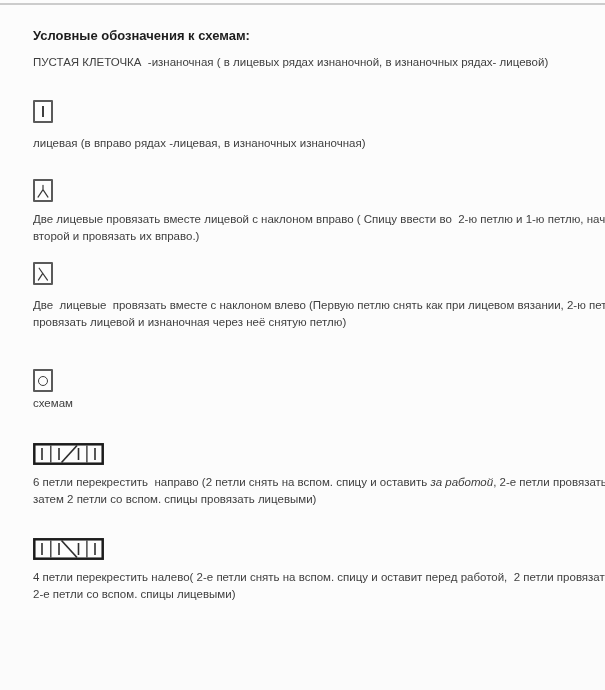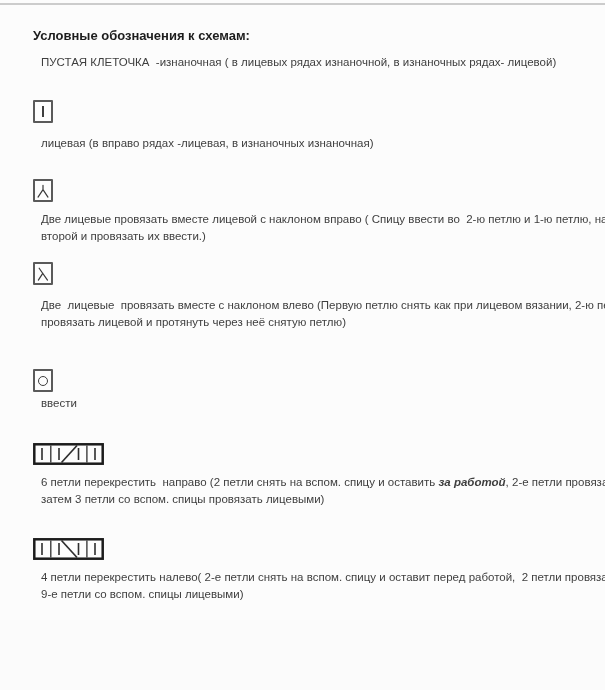--- a/index.html
+++ b/index.html
@@ -9,23 +9,23 @@
     font-family:"Liberation Sans","DejaVu Sans",sans-serif;
   }
   .page{position:relative;width:605px;height:620px;background:#fcfcfc;}
   .top-rule{position:absolute;left:0;top:3px;width:605px;height:2px;background:#cccccc;}
   .doc-title{
     position:absolute;left:33px;top:28px;
     font-size:13px;font-weight:700;color:#1d1d1d;white-space:pre;
   }
   .body-text{
     position:absolute;left:33px;
-    font-size:11.5px;line-height:17px;color:#3e3e3e;white-space:pre;margin-left:8px;
+    font-size:11.5px;line-height:17px;color:#3e3e3e;white-space:pre;
   }
-  .body-text .em{font-weight:700;font-style:italic;}
+  .body-text .em{font-weight:400;font-style:italic;}
   .sym-box{
     position:absolute;left:33px;
     width:20px;height:23px;box-sizing:border-box;
     border:2px solid #5a5a5a;border-radius:1px;
     background:#fdfdfd;
     display:flex;align-items:center;justify-content:center;
   }
   .knit-bar{width:2px;height:11px;background:#3e3e3e;}
   .yo-circle{width:10px;height:10px;box-sizing:border-box;border:1.5px solid #3e3e3e;border-radius:50%;}
   .cable-box{position:absolute;left:33px;width:71px;height:22px;}
@@ -46,64 +46,64 @@
   </div>
   <div class="body-text" style="top:135px">лицевая (в вправо рядах -лицевая, в изнаночных изнаночная)</div>
 
   <div class="sym-box" style="top:179px">
     <svg width="20" height="20" viewBox="0 0 20 20">
       <path d="M10 2.8 L10 8.2 M10 8.2 L3.8 17.6 M10 8.2 L16.2 17.6" fill="none" stroke="#3a3a3a" stroke-width="1.5" stroke-linecap="round"></path>
     </svg>
   </div>
   <div>
     <div class="body-text" style="top:211px">Две лицевые провязать вместе лицевой с наклоном вправо ( Спицу ввести во  2-ю петлю и 1-ю петлю, начиная со</div>
-    <div class="body-text" style="top:228px">второй и провязать их ввести.)</div>
+    <div class="body-text" style="top:228px">второй и провязать их вправо.)</div>
   </div>
 
   <div class="sym-box" style="top:262px">
     <svg width="20" height="20" viewBox="0 0 20 20">
       <path d="M5.2 2.8 L15.6 17.6 M9.7 9.2 L4.2 17.6" fill="none" stroke="#3a3a3a" stroke-width="1.5" stroke-linecap="round"></path>
     </svg>
   </div>
   <div>
     <div class="body-text" style="top:297px">Две  лицевые  провязать вместе с наклоном влево (Первую петлю снять как при лицевом вязании, 2-ю петлю</div>
-    <div class="body-text" style="top:314px">провязать лицевой и протянуть через неё снятую петлю)</div>
+    <div class="body-text" style="top:314px">провязать лицевой и изнаночная через неё снятую петлю)</div>
   </div>
 
   <div class="sym-box" style="top:369px">
     <div class="yo-circle"></div>
   </div>
-  <div class="body-text" style="top:395px">ввести</div>
+  <div class="body-text" style="top:395px">схемам</div>
 
   <div class="cable-box" style="top:443px">
     <svg width="71" height="22" viewBox="0 0 71 22">
       <rect x="1.3" y="1.3" width="68.4" height="19.4" fill="#fdfdfd" stroke="#1c1c1c" stroke-width="2.5"></rect>
       <line x1="17.8" y1="2.5" x2="17.8" y2="19.5" stroke="#2e2e2e" stroke-width="1.3"></line>
       <line x1="53.9" y1="2.5" x2="53.9" y2="19.5" stroke="#2e2e2e" stroke-width="1.3"></line>
       <line x1="9" y1="5" x2="9" y2="17" stroke="#2e2e2e" stroke-width="1.6"></line>
       <line x1="26" y1="5" x2="26" y2="17" stroke="#2e2e2e" stroke-width="1.6"></line>
       <line x1="45.5" y1="5" x2="45.5" y2="17" stroke="#2e2e2e" stroke-width="1.6"></line>
       <line x1="62" y1="5" x2="62" y2="17" stroke="#2e2e2e" stroke-width="1.6"></line>
       <line x1="28.5" y1="19.5" x2="44" y2="2.5" stroke="#2e2e2e" stroke-width="1.7"></line>
     </svg>
   </div>
   <div>
     <div class="body-text" style="top:474px"><span>6 петли перекрестить  направо (2 петли снять на вспом. спицу и оставить </span><span class="em">за работой</span><span>, 2-е петли провязать лицевыми,</span></div>
-    <div class="body-text" style="top:491px">затем 3 петли со вспом. спицы провязать лицевыми)</div>
+    <div class="body-text" style="top:491px">затем 2 петли со вспом. спицы провязать лицевыми)</div>
   </div>
 
   <div class="cable-box" style="top:538px">
     <svg width="71" height="22" viewBox="0 0 71 22">
       <rect x="1.3" y="1.3" width="68.4" height="19.4" fill="#fdfdfd" stroke="#1c1c1c" stroke-width="2.5"></rect>
       <line x1="17.8" y1="2.5" x2="17.8" y2="19.5" stroke="#2e2e2e" stroke-width="1.3"></line>
       <line x1="53.9" y1="2.5" x2="53.9" y2="19.5" stroke="#2e2e2e" stroke-width="1.3"></line>
       <line x1="9" y1="5" x2="9" y2="17" stroke="#2e2e2e" stroke-width="1.6"></line>
       <line x1="26" y1="5" x2="26" y2="17" stroke="#2e2e2e" stroke-width="1.6"></line>
       <line x1="45.5" y1="5" x2="45.5" y2="17" stroke="#2e2e2e" stroke-width="1.6"></line>
       <line x1="62" y1="5" x2="62" y2="17" stroke="#2e2e2e" stroke-width="1.6"></line>
       <line x1="28.5" y1="2.5" x2="44" y2="19.5" stroke="#2e2e2e" stroke-width="1.7"></line>
     </svg>
   </div>
   <div>
     <div class="body-text" style="top:569px">4 петли перекрестить налево( 2-е петли снять на вспом. спицу и оставит перед работой,  2 петли провязать лицевыми, затем</div>
-    <div class="body-text" style="top:586px">9-е петли со вспом. спицы лицевыми)</div>
+    <div class="body-text" style="top:586px">2-е петли со вспом. спицы лицевыми)</div>
   </div>
 </div>
 
 </body></html>

